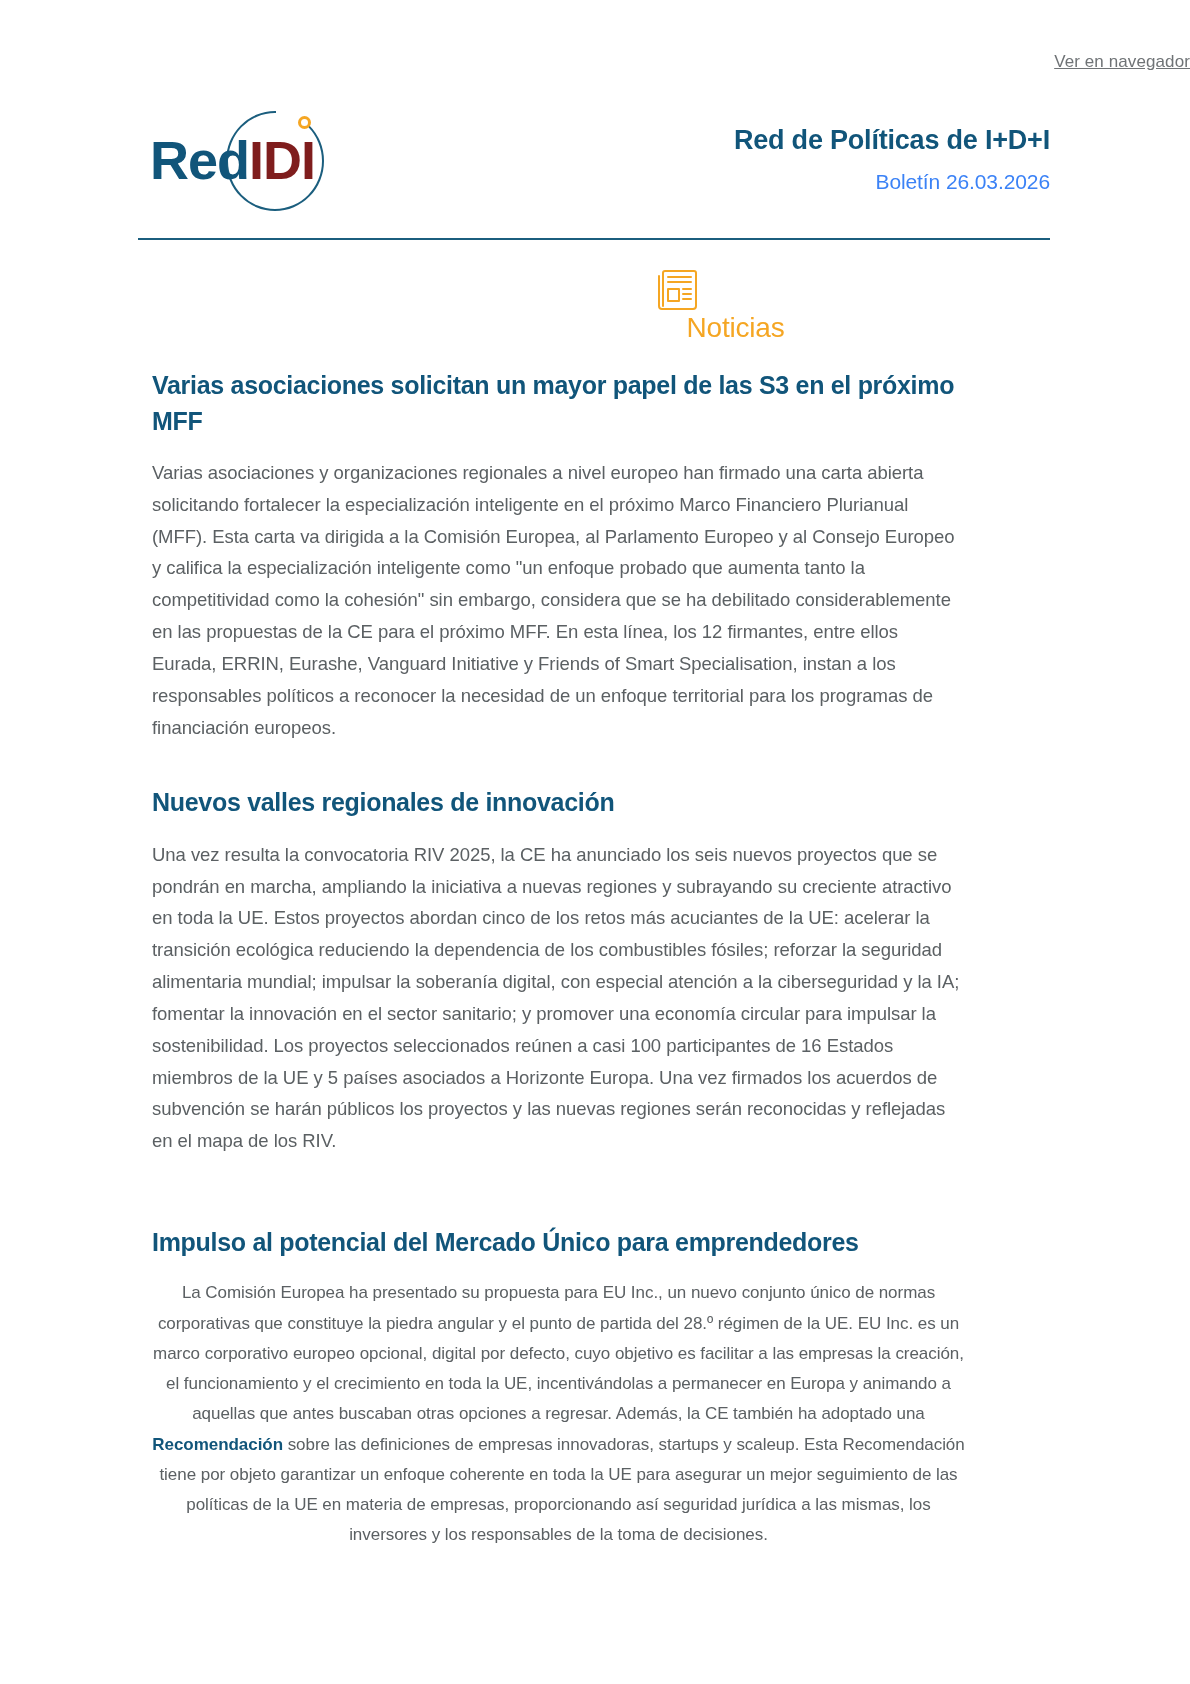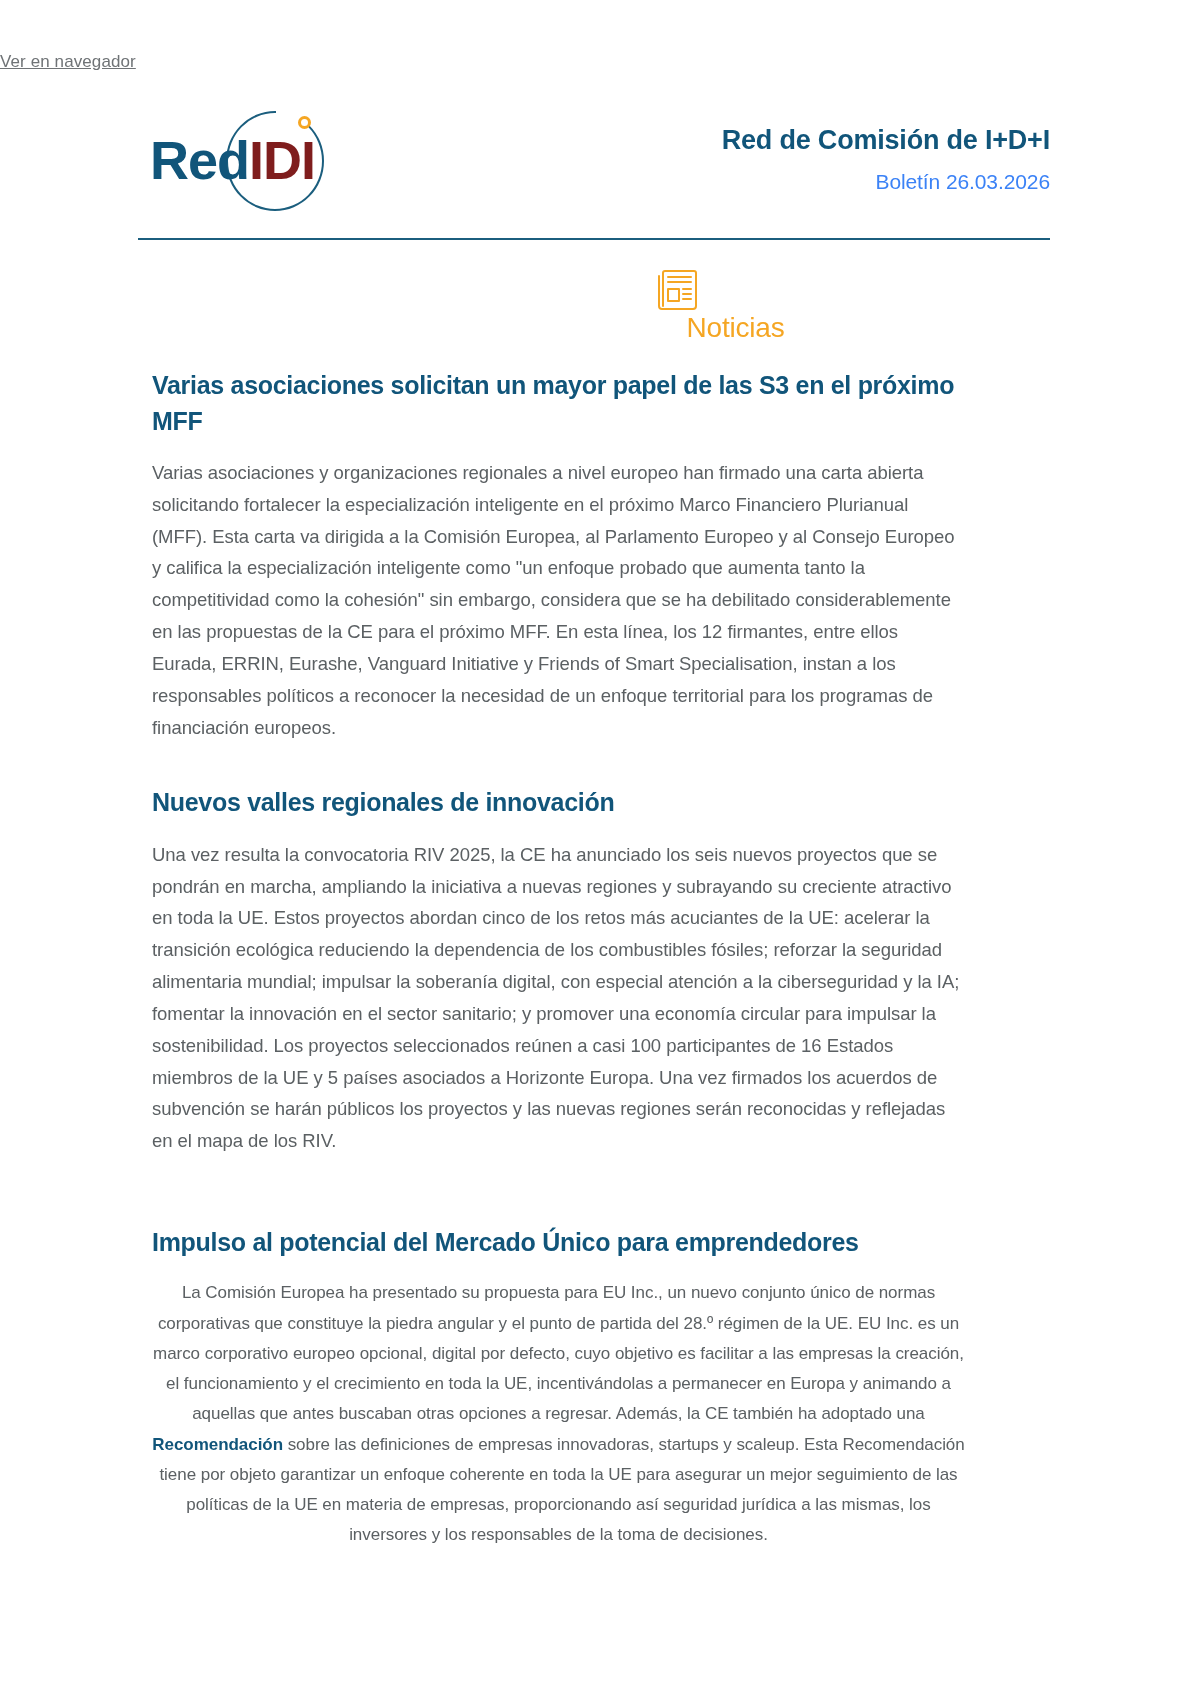--- a/index.html
+++ b/index.html
@@ -21,21 +21,21 @@
     min-height: 1684px;
     margin: 0 auto;
     background: #ffffff;
     position: relative;
     box-sizing: border-box;
     padding-top: 52px;
   }
 
   
   .preheader {
-    text-align: left;
+    text-align: right;
     margin-bottom: 34px;
   }
   .preheader-link {
     font-size: 17px;
     color: #6f7376;
     text-decoration: underline;
     letter-spacing: 0.1px;
     cursor: pointer;
   }
 
@@ -193,21 +193,21 @@
     <div class="logo">
       <div class="logo-ring"></div>
       <div class="logo-ring-gap"></div>
       <div class="logo-dot"></div>
       <div class="logo-word">
         <span class="logo-red">Red</span><span class="logo-idi">IDI</span>
       </div>
     </div>
 
     <div class="header-right">
-      <div class="header-title">Red de Comisión de I+D+I</div>
+      <div class="header-title">Red de Políticas de I+D+I</div>
       <div class="header-subtitle">Boletín 26.03.2026</div>
     </div>
 
   </div>
 
   <div class="rule"></div>
 
   <div class="section-head">
     <span class="news-icon">
       <svg viewBox="0 0 46 44" width="46" height="44" fill="none" stroke="#f5a623" stroke-width="2" stroke-linejoin="round" stroke-linecap="round">

